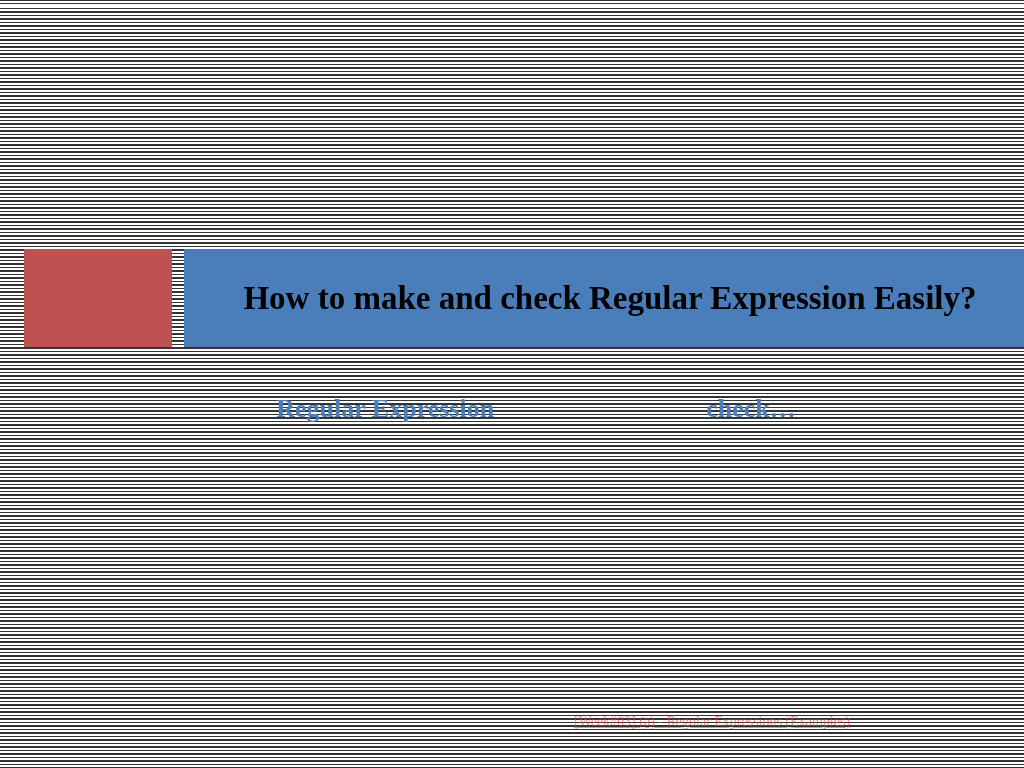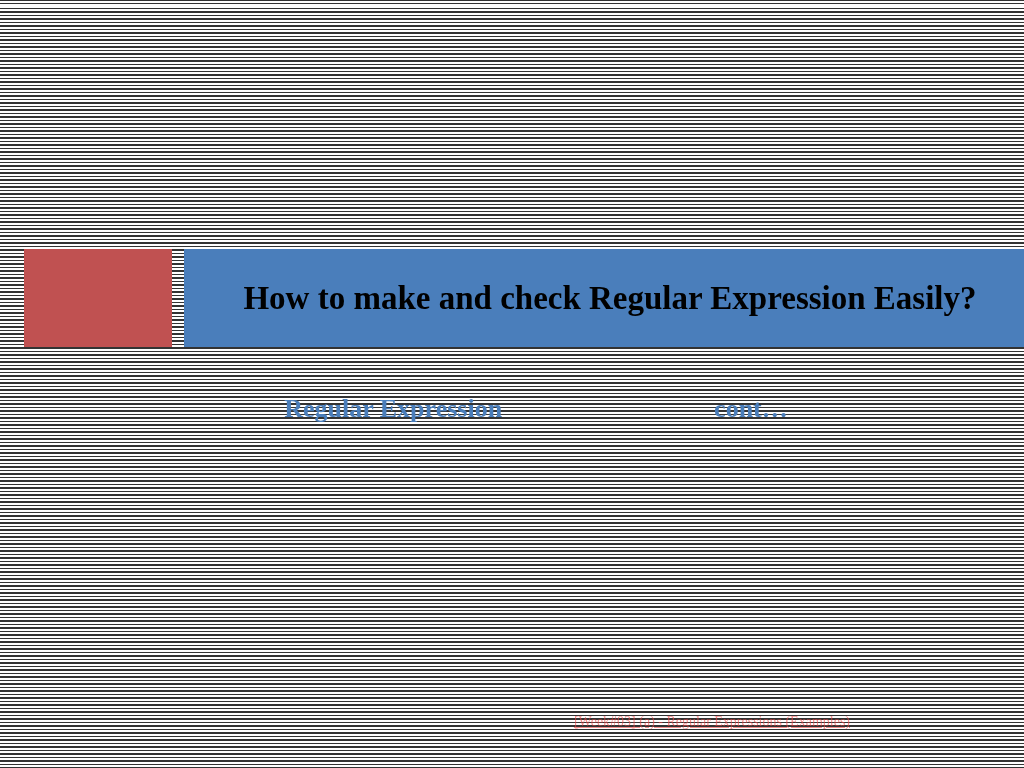--- a/index.html
+++ b/index.html
@@ -82,16 +82,16 @@
 
 <div class="title-bar">
   <div class="red-accent"></div>
   <div class="blue-bar">
     <div class="title-text">How to make and check Regular Expression Easily?</div>
   </div>
 </div>
 
 <div class="subtitle-row">
   <div class="subtitle-left">Regular Expression</div>
-  <div class="subtitle-right">cont…</div>
+  <div class="subtitle-right">check…</div>
 </div>
 
 <div class="footer-text">[Week#03] (a) - Regular Expressions (Examples)</div>
 
 </body></html>

